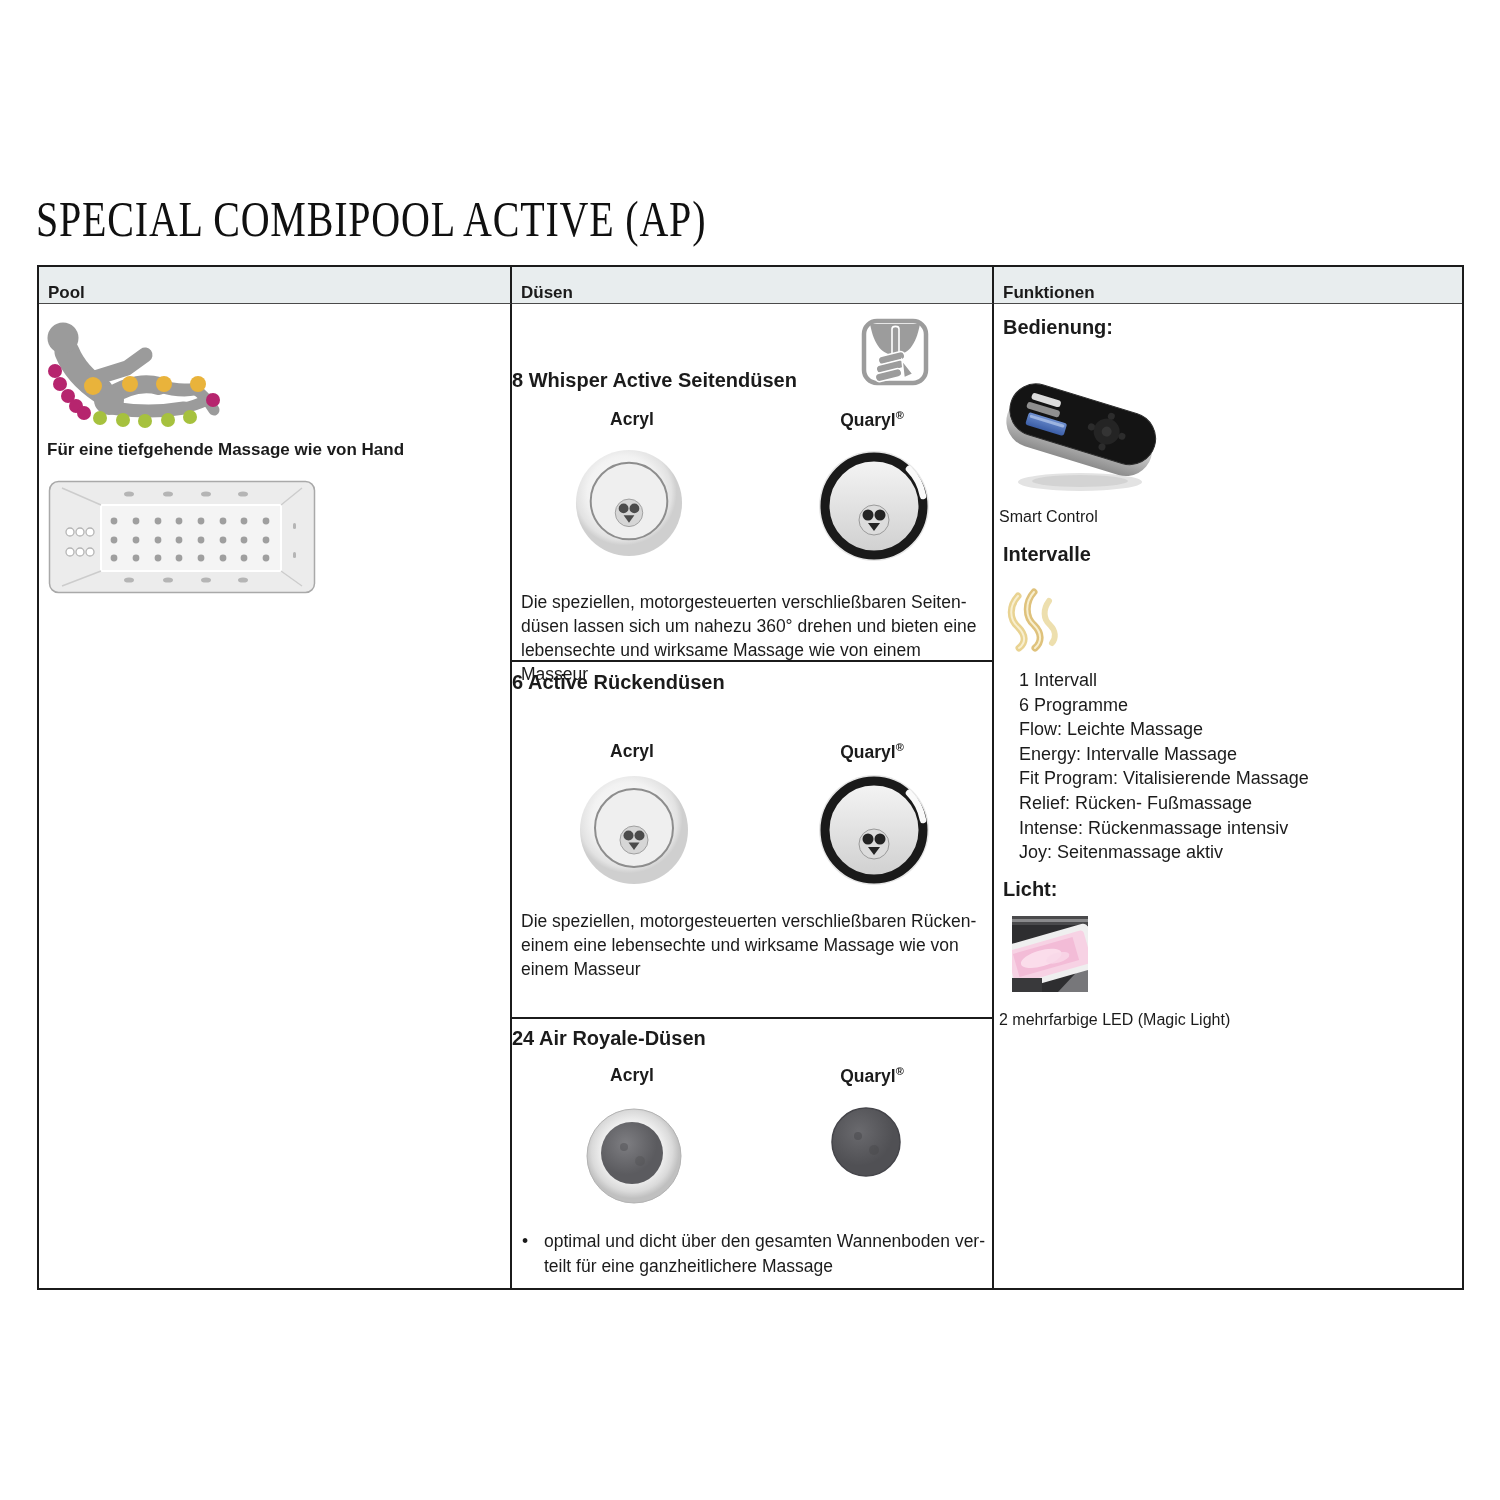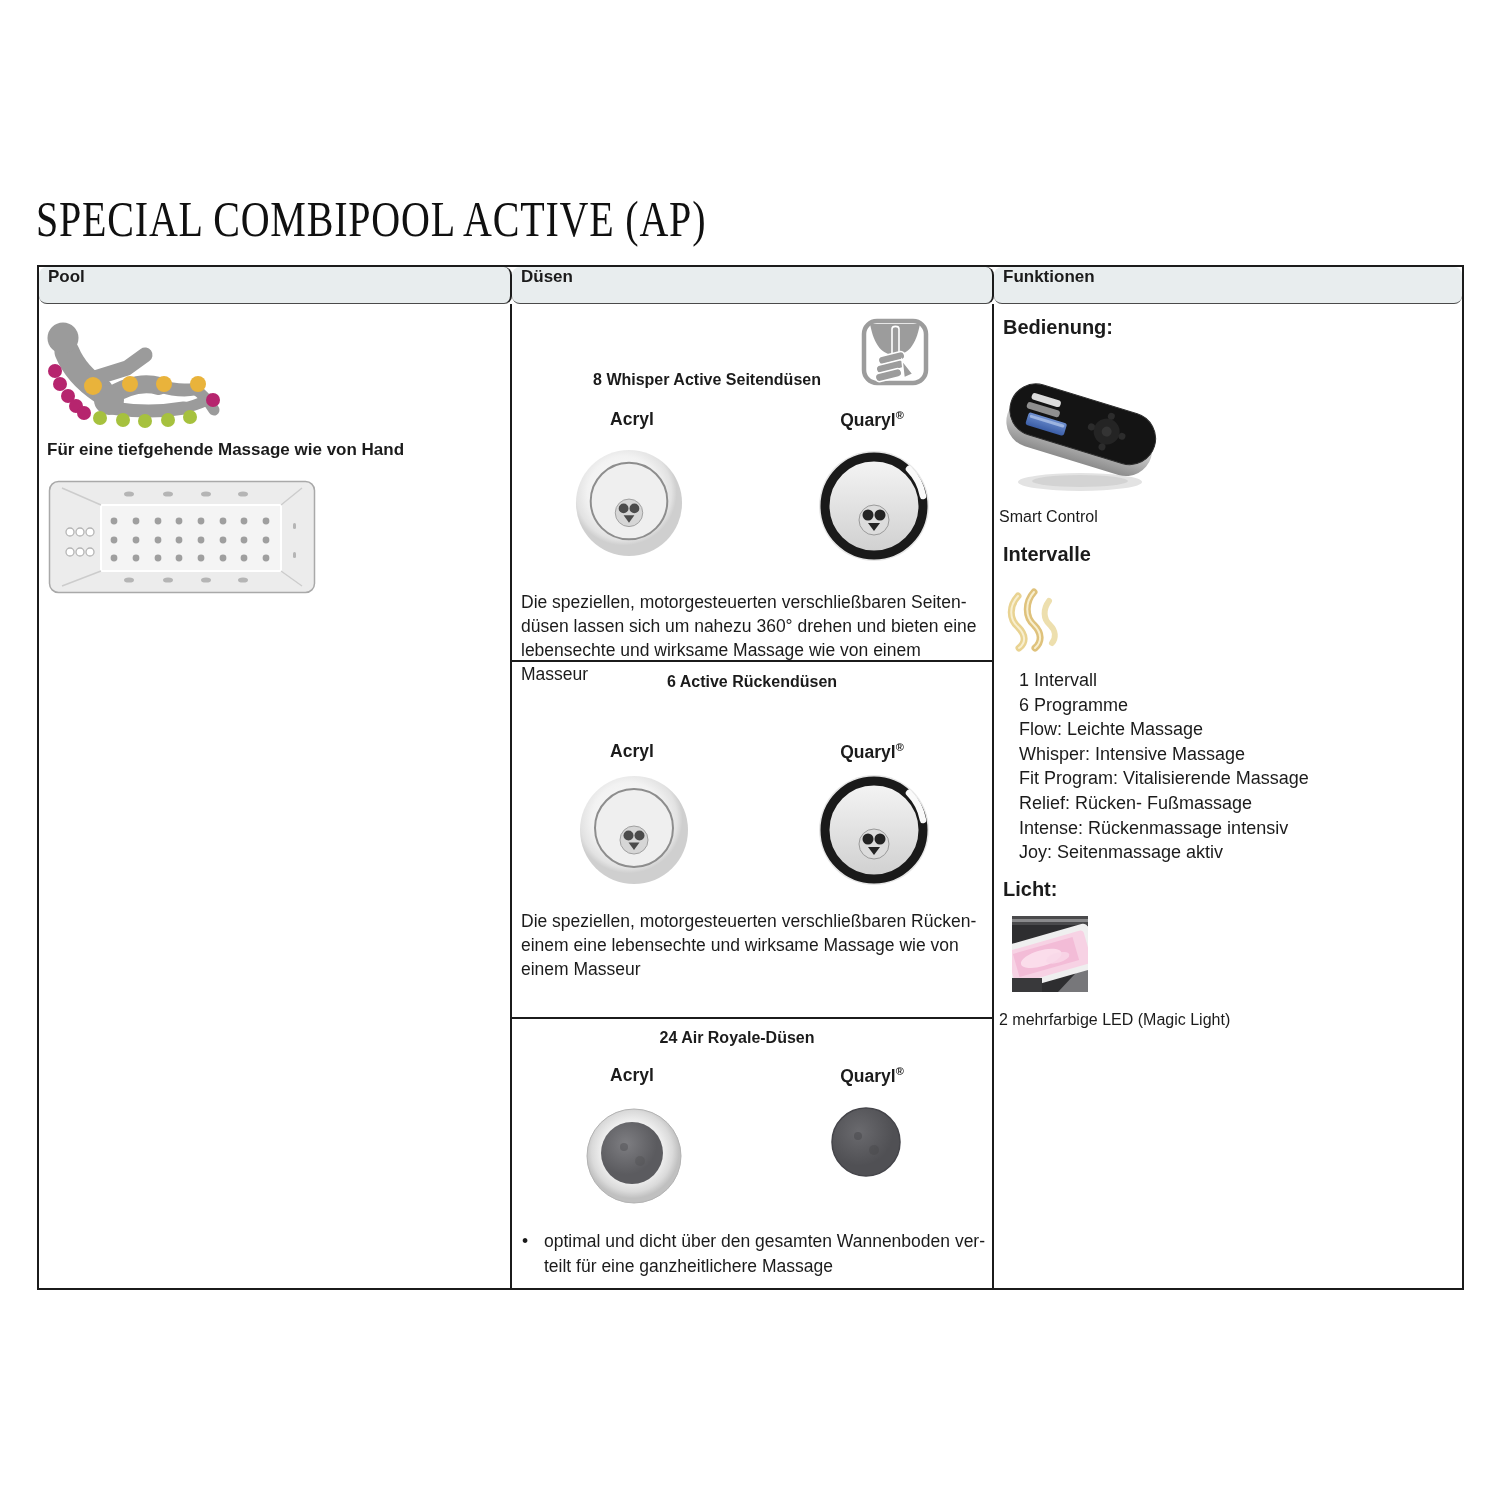--- a/index.html
+++ b/index.html
@@ -12,35 +12,35 @@
   .page{position:relative;width:1500px;height:1400px;overflow:hidden;background:#fff;}
 
   .title{position:absolute;left:36px;top:190px;margin:0;font-family:"Liberation Serif",serif;
     font-weight:400;font-size:50px;color:#101010;white-space:nowrap;
     transform:scaleX(0.80);transform-origin:0 0;letter-spacing:1px;}
 
   .spec-table{position:absolute;left:37px;top:265px;width:1427px;height:1025px;
     display:grid;grid-template-columns:473px 482px 1fr;grid-template-rows:37px 1fr;
     border:2px solid var(--table-border);box-sizing:border-box;background:#fff;}
   .th{background:var(--header-bg);border-bottom:1px solid #4a4a4a;border-right:2px solid var(--table-border);
-    display:flex;align-items:flex-start;padding-left:9px;font-weight:bold;font-size:17px;box-sizing:border-box;border-radius:8px;}
+    display:flex;align-items:flex-end;padding-left:9px;font-weight:bold;font-size:17px;box-sizing:border-box;}
   .th.last,.td.last{border-right:none;}
   .td{border-right:2px solid var(--table-border);position:relative;box-sizing:border-box;overflow:hidden;}
 
   
   .pool-fig{position:absolute;left:8px;top:14px;width:218px;height:112px;}
   .pool-caption{position:absolute;left:8px;top:136px;font-weight:bold;font-size:17px;}
   .pool-tub{position:absolute;left:9px;top:176px;width:268px;height:114px;}
 
   
   .nsec{position:relative;box-sizing:border-box;}
   .sec1{height:358px;border-bottom:2px solid var(--table-border);}
   .sec2{height:357px;border-bottom:2px solid var(--table-border);}
   .sec3{height:265px;}
-  .sec-heading{position:absolute;text-align:center;font-weight:bold;font-size:16px;line-height:28px;}
+  .sec-heading{position:absolute;text-align:left;font-weight:bold;font-size:20px;line-height:28px;}
   .h1pos{left:0;right:90px;top:62px;}
   .h2pos{left:0;right:0;top:6px;}
   .h3pos{left:0;right:30px;top:5px;}
   .whisper-box{position:absolute;left:349px;top:14px;width:68px;height:68px;}
   .mat-row{position:absolute;left:0;right:0;display:flex;}
   .m1pos{top:105px;} .m2pos{top:79px;} .m3pos{top:46px;}
   .mat{width:50%;text-align:center;font-weight:bold;font-size:17.5px;}
   .mat sup{font-size:11px;}
   .jet{position:absolute;}
   .j1a{left:62px;top:144px;width:110px;height:110px;}
@@ -403,21 +403,21 @@
             <path d="M16,10 C7,20 7,33 16,41 C24,49 24,57 17,62" stroke="#f8efcf" stroke-width="2"></path>
             <path d="M32,6 C23,16 23,31 32,39 C40,47 40,56 33,62" stroke="#f8efcf" stroke-width="2"></path>
           </g>
         </svg>
       </div>
 
       <div class="interval-list">
         <div>1 Intervall</div>
         <div>6 Programme</div>
         <div>Flow: Leichte Massage</div>
-        <div>Whisper: Intensive Massage</div>
+        <div>Energy: Intervalle Massage</div>
         <div>Fit Program: Vitalisierende Massage</div>
         <div>Relief: Rücken- Fußmassage</div>
         <div>Intense: Rückenmassage intensiv</div>
         <div>Joy: Seitenmassage aktiv</div>
       </div>
 
       <div class="fheading hl">Licht:</div>
 
       <div class="light-box">
         <svg viewBox="0 0 76 76" width="76" height="76">

